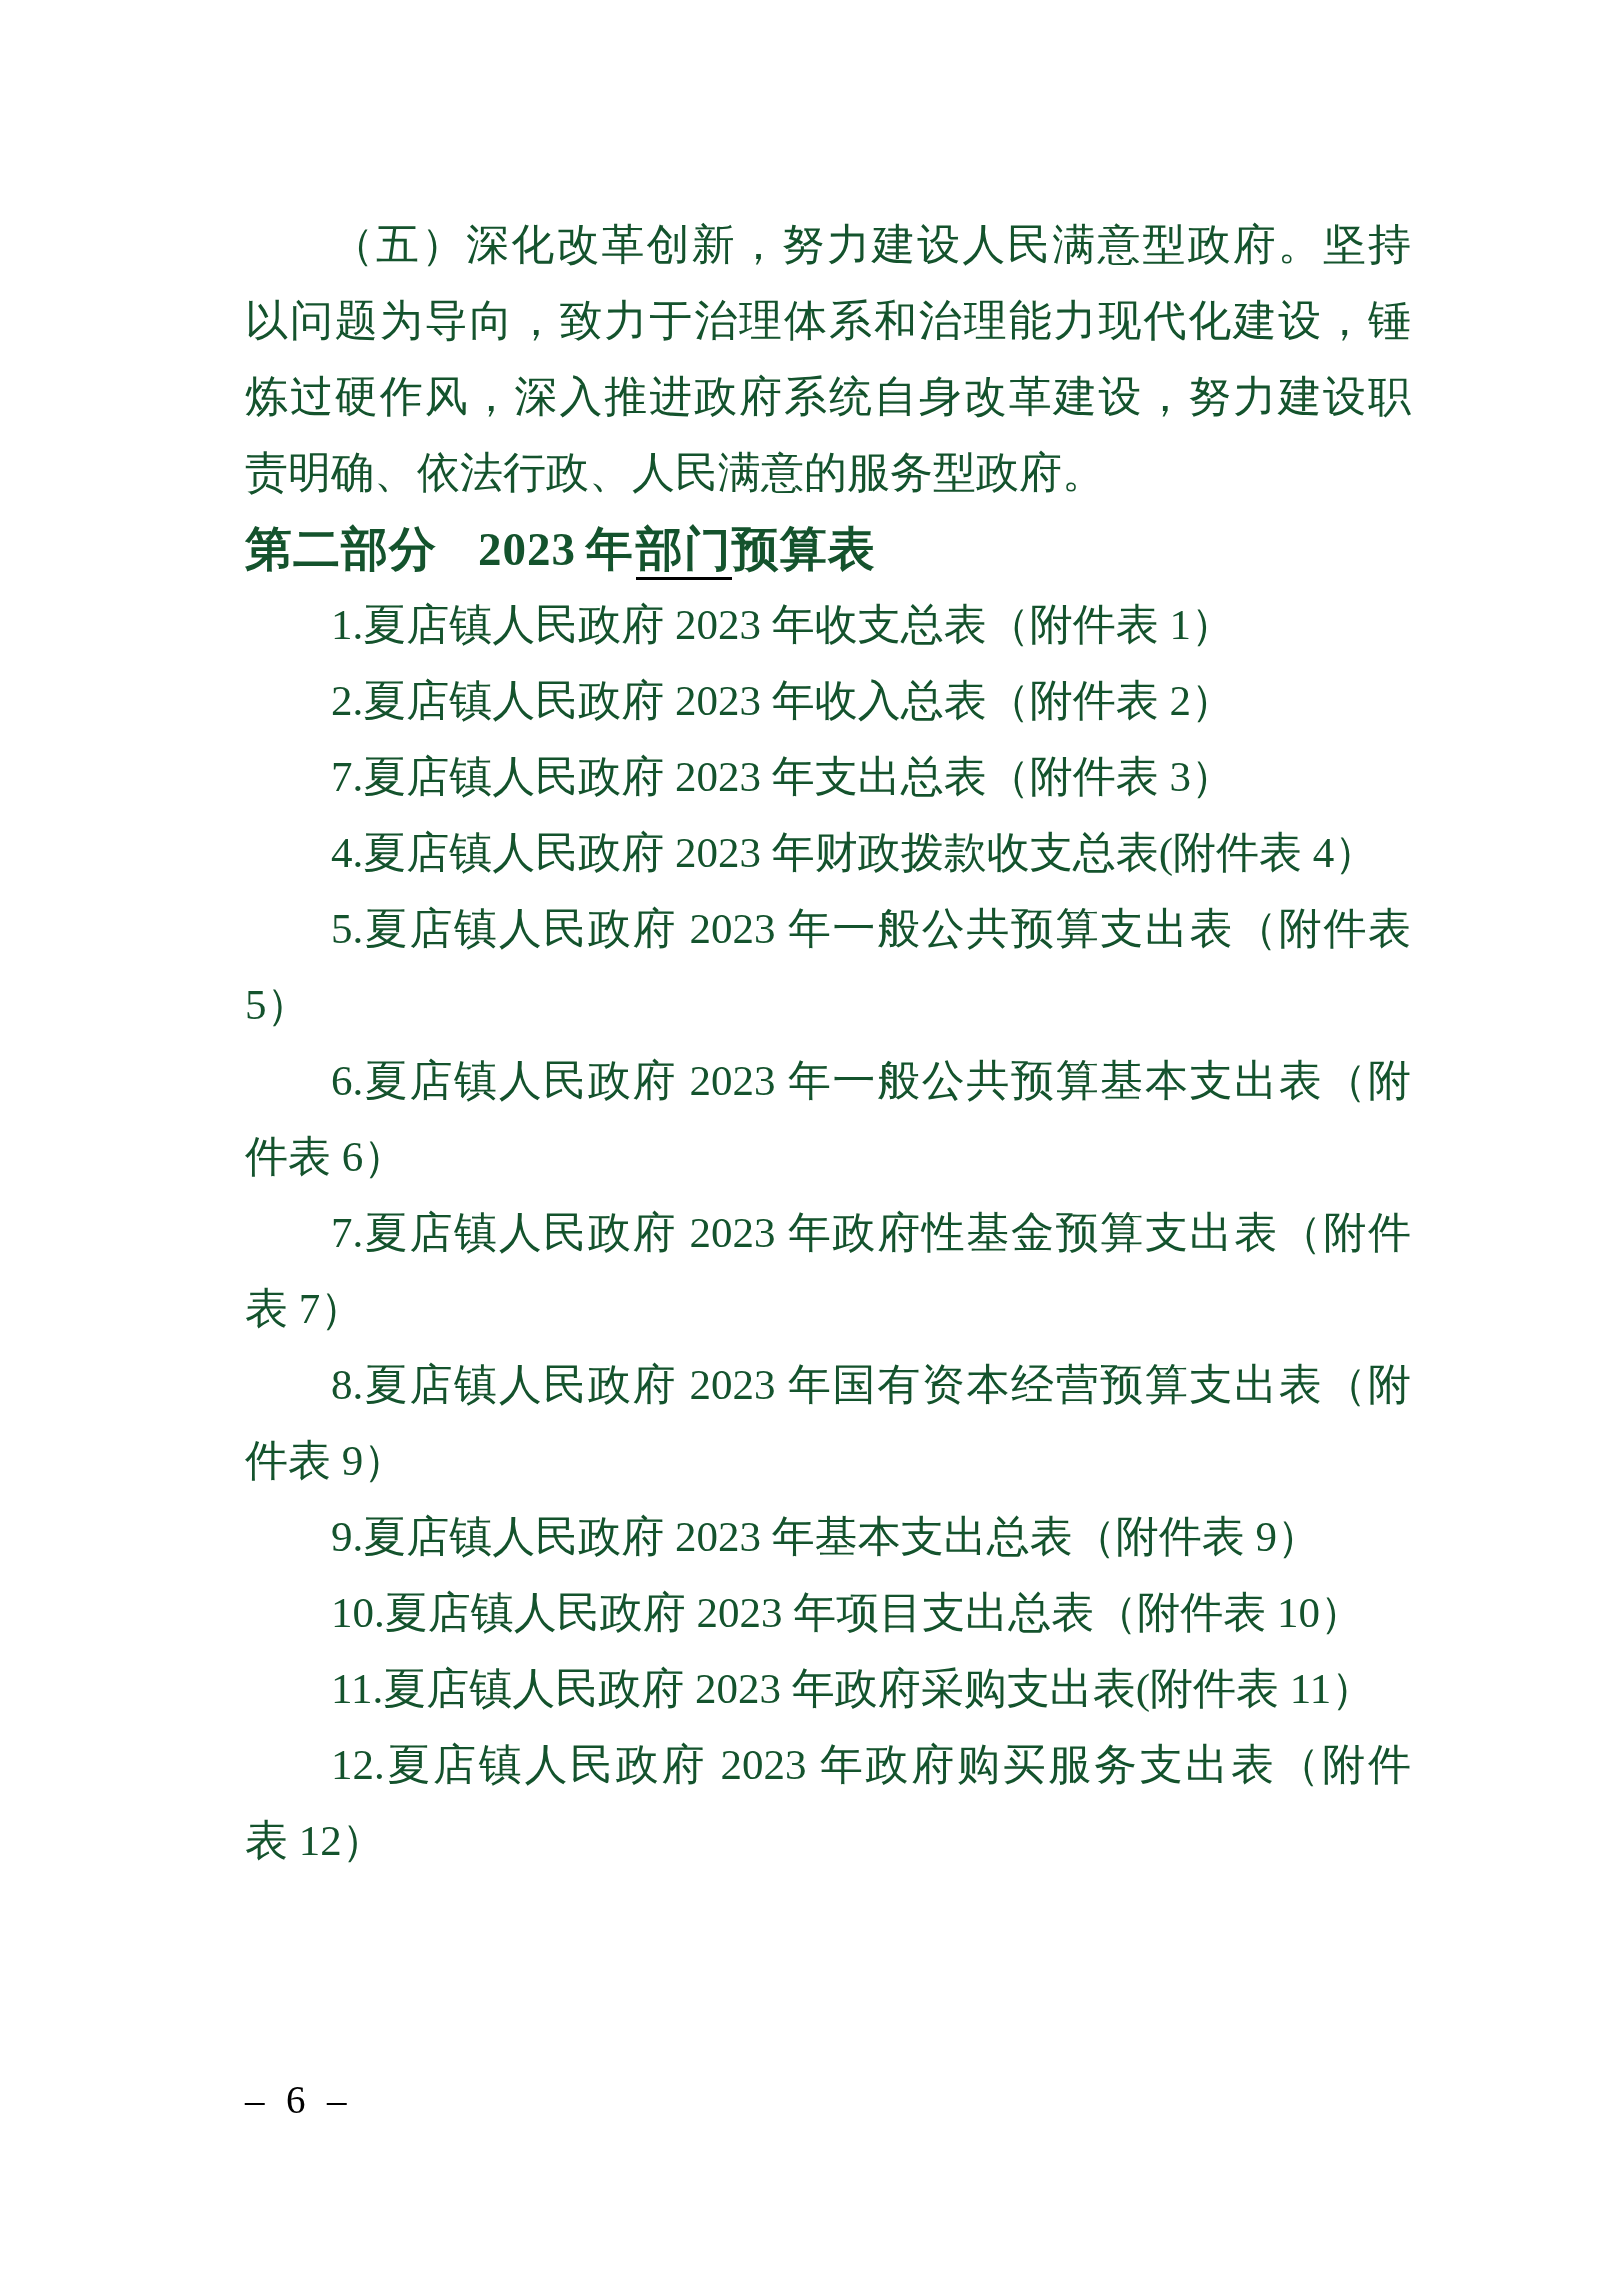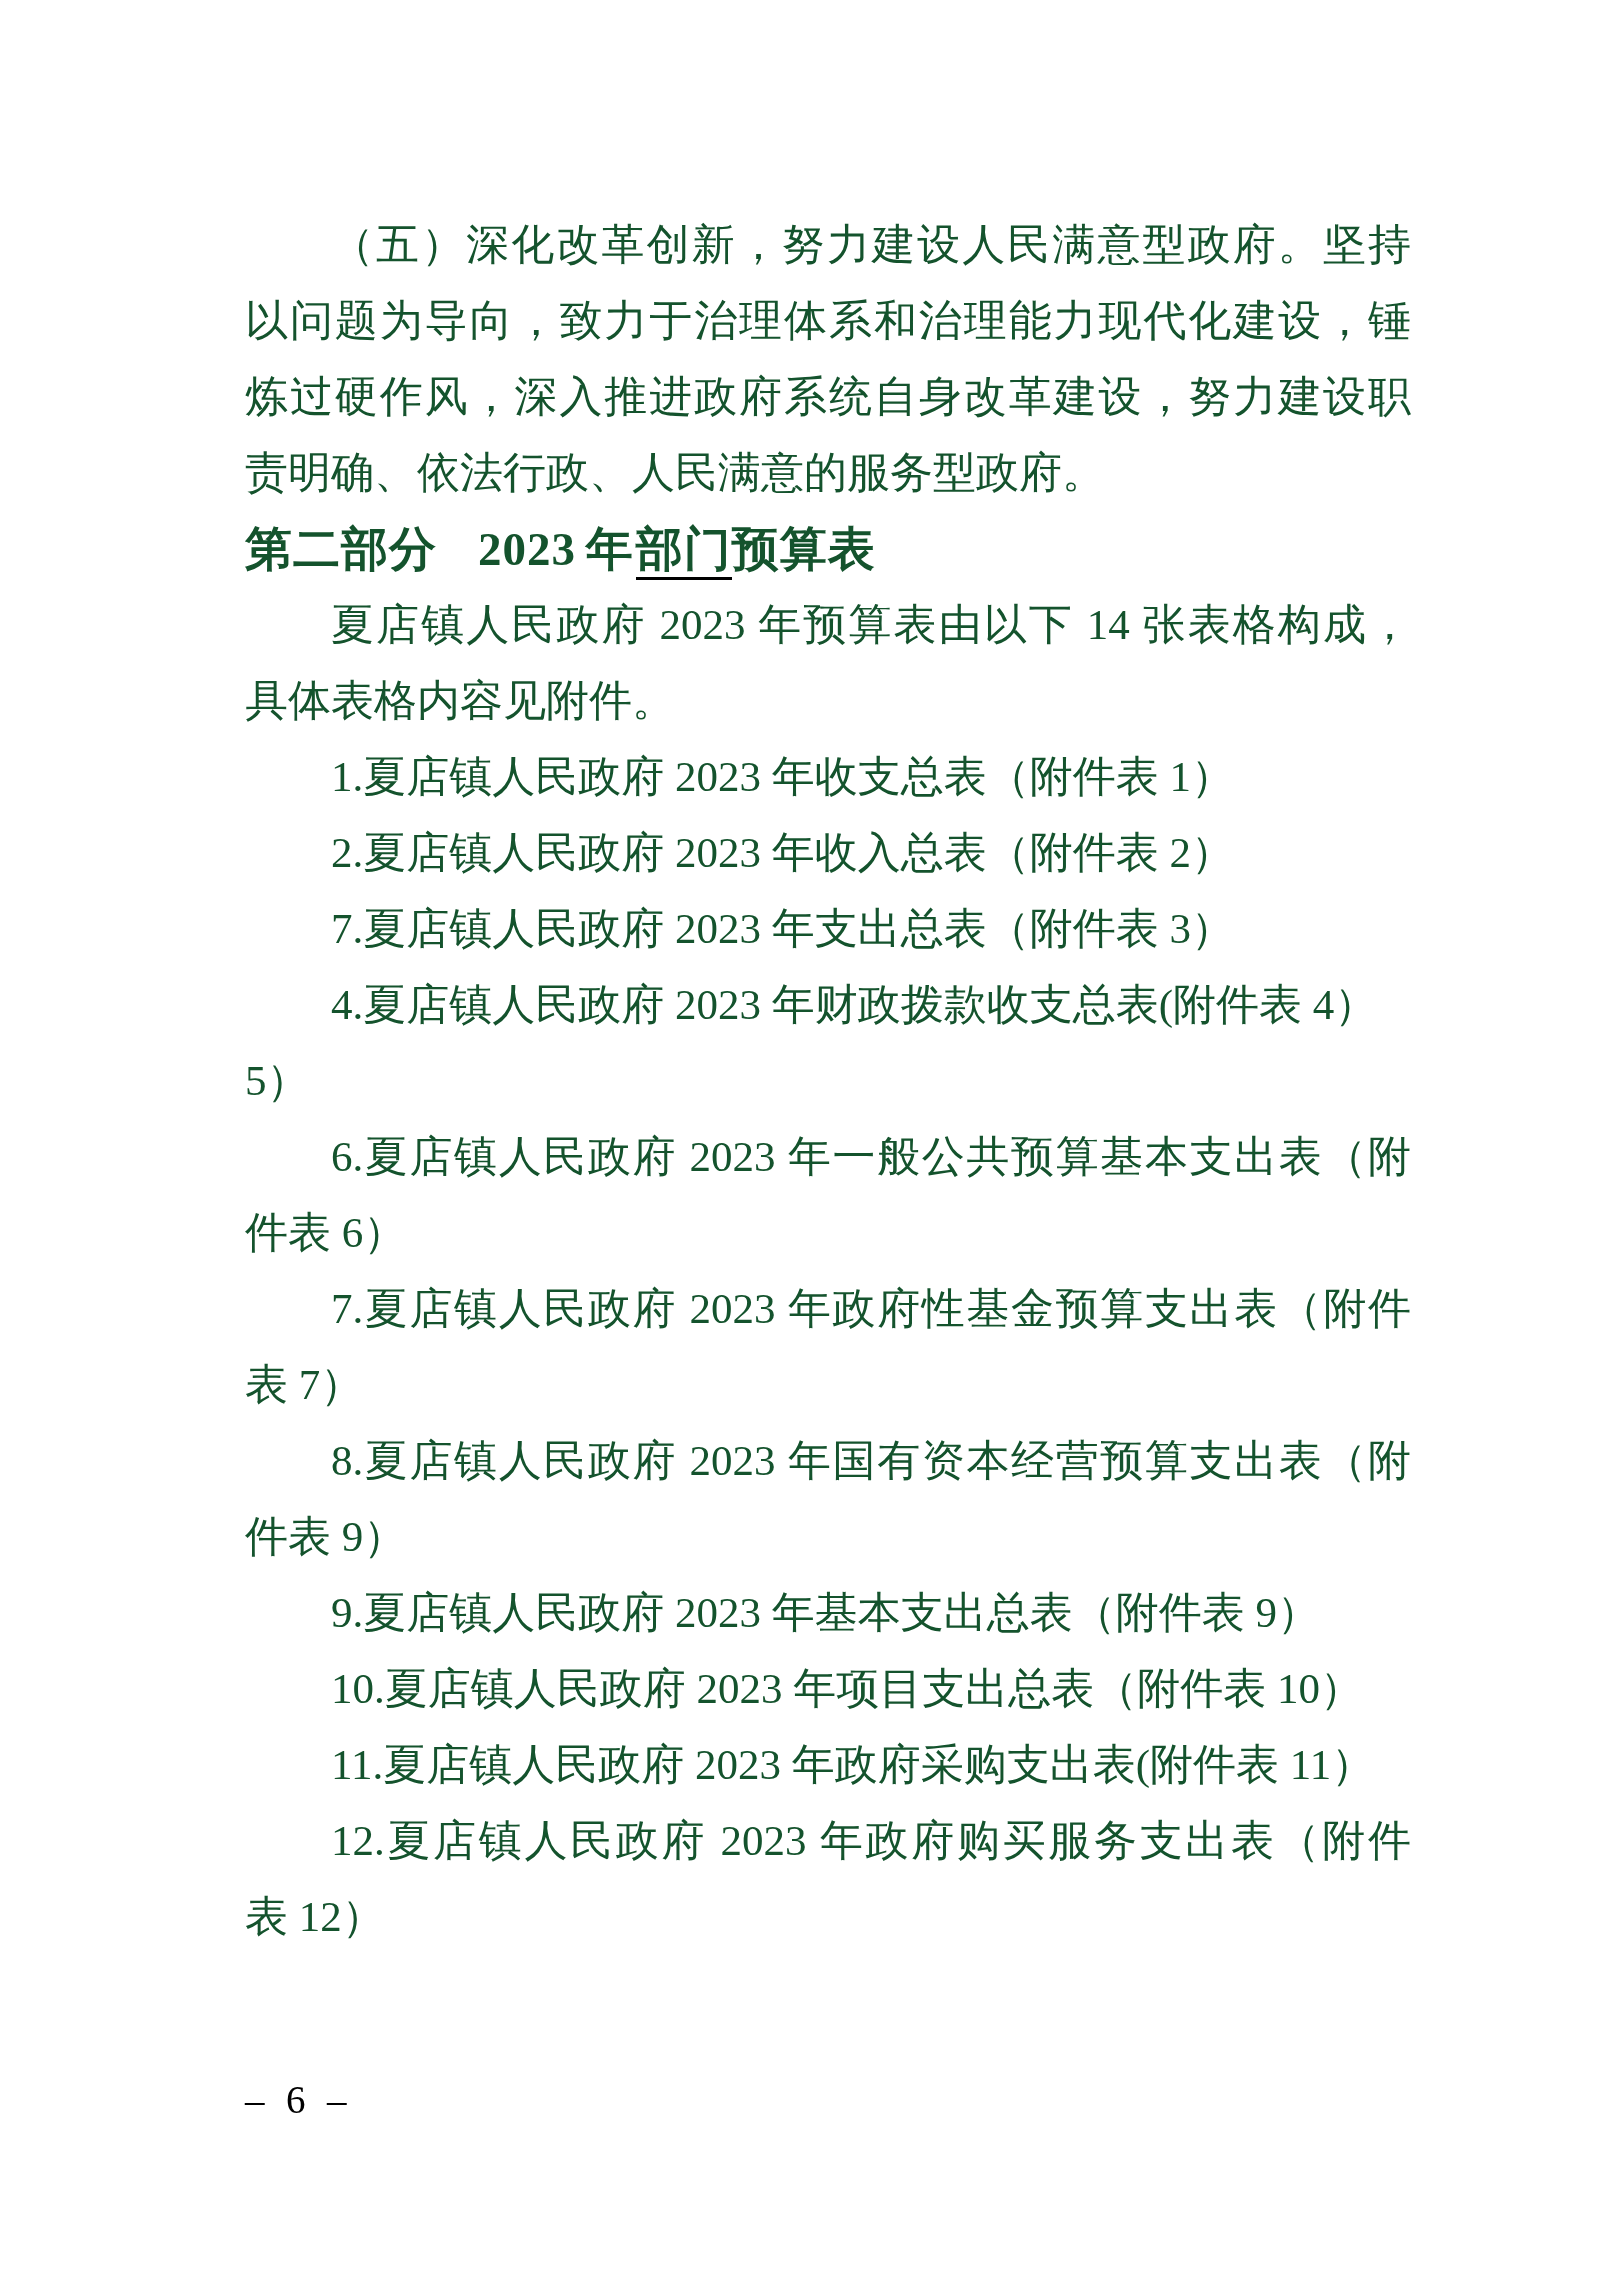--- a/index.html
+++ b/index.html
@@ -81,30 +81,27 @@
         <div class="line indent justify">（五）深化改革创新，努力建设人民满意型政府。坚持</div>
         <div class="line justify">以问题为导向，致力于治理体系和治理能力现代化建设，锤</div>
         <div class="line justify">炼过硬作风，深入推进政府系统自身改革建设，努力建设职</div>
         <div class="line">责明确、依法行政、人民满意的服务型政府。</div>
       </div>
 
     <div class="heading-line">
       <span>第二部分</span><span class="year-num">2023</span><span class="year-char">年</span><span class="underlined">部门</span><span>预算表</span>
     </div>
 
-    <div>
-        <div class="line indent justify">夏店镇人民政府 2023 年预算表由以下 14 张表格构成，</div>
-        <div class="line">具体表格内容见附件。</div>
-      </div>
 
     <div>
         <div class="line indent">1.夏店镇人民政府 2023 年收支总表（附件表 1）</div>
         <div class="line indent">2.夏店镇人民政府 2023 年收入总表（附件表 2）</div>
         <div class="line indent">7.夏店镇人民政府 2023 年支出总表（附件表 3）</div>
         <div class="line indent">4.夏店镇人民政府 2023 年财政拨款收支总表(附件表 4）</div>
+        <div class="line indent justify">5.夏店镇人民政府 2023 年一般公共预算支出表（附件表</div>
         <div class="line">5）</div>
         <div class="line indent justify">6.夏店镇人民政府 2023 年一般公共预算基本支出表（附</div>
         <div class="line">件表 6）</div>
         <div class="line indent justify">7.夏店镇人民政府 2023 年政府性基金预算支出表（附件</div>
         <div class="line">表 7）</div>
         <div class="line indent justify">8.夏店镇人民政府 2023 年国有资本经营预算支出表（附</div>
         <div class="line">件表 9）</div>
         <div class="line indent">9.夏店镇人民政府 2023 年基本支出总表（附件表 9）</div>
         <div class="line indent">10.夏店镇人民政府 2023 年项目支出总表（附件表 10）</div>
         <div class="line indent">11.夏店镇人民政府 2023 年政府采购支出表(附件表 11）</div>

